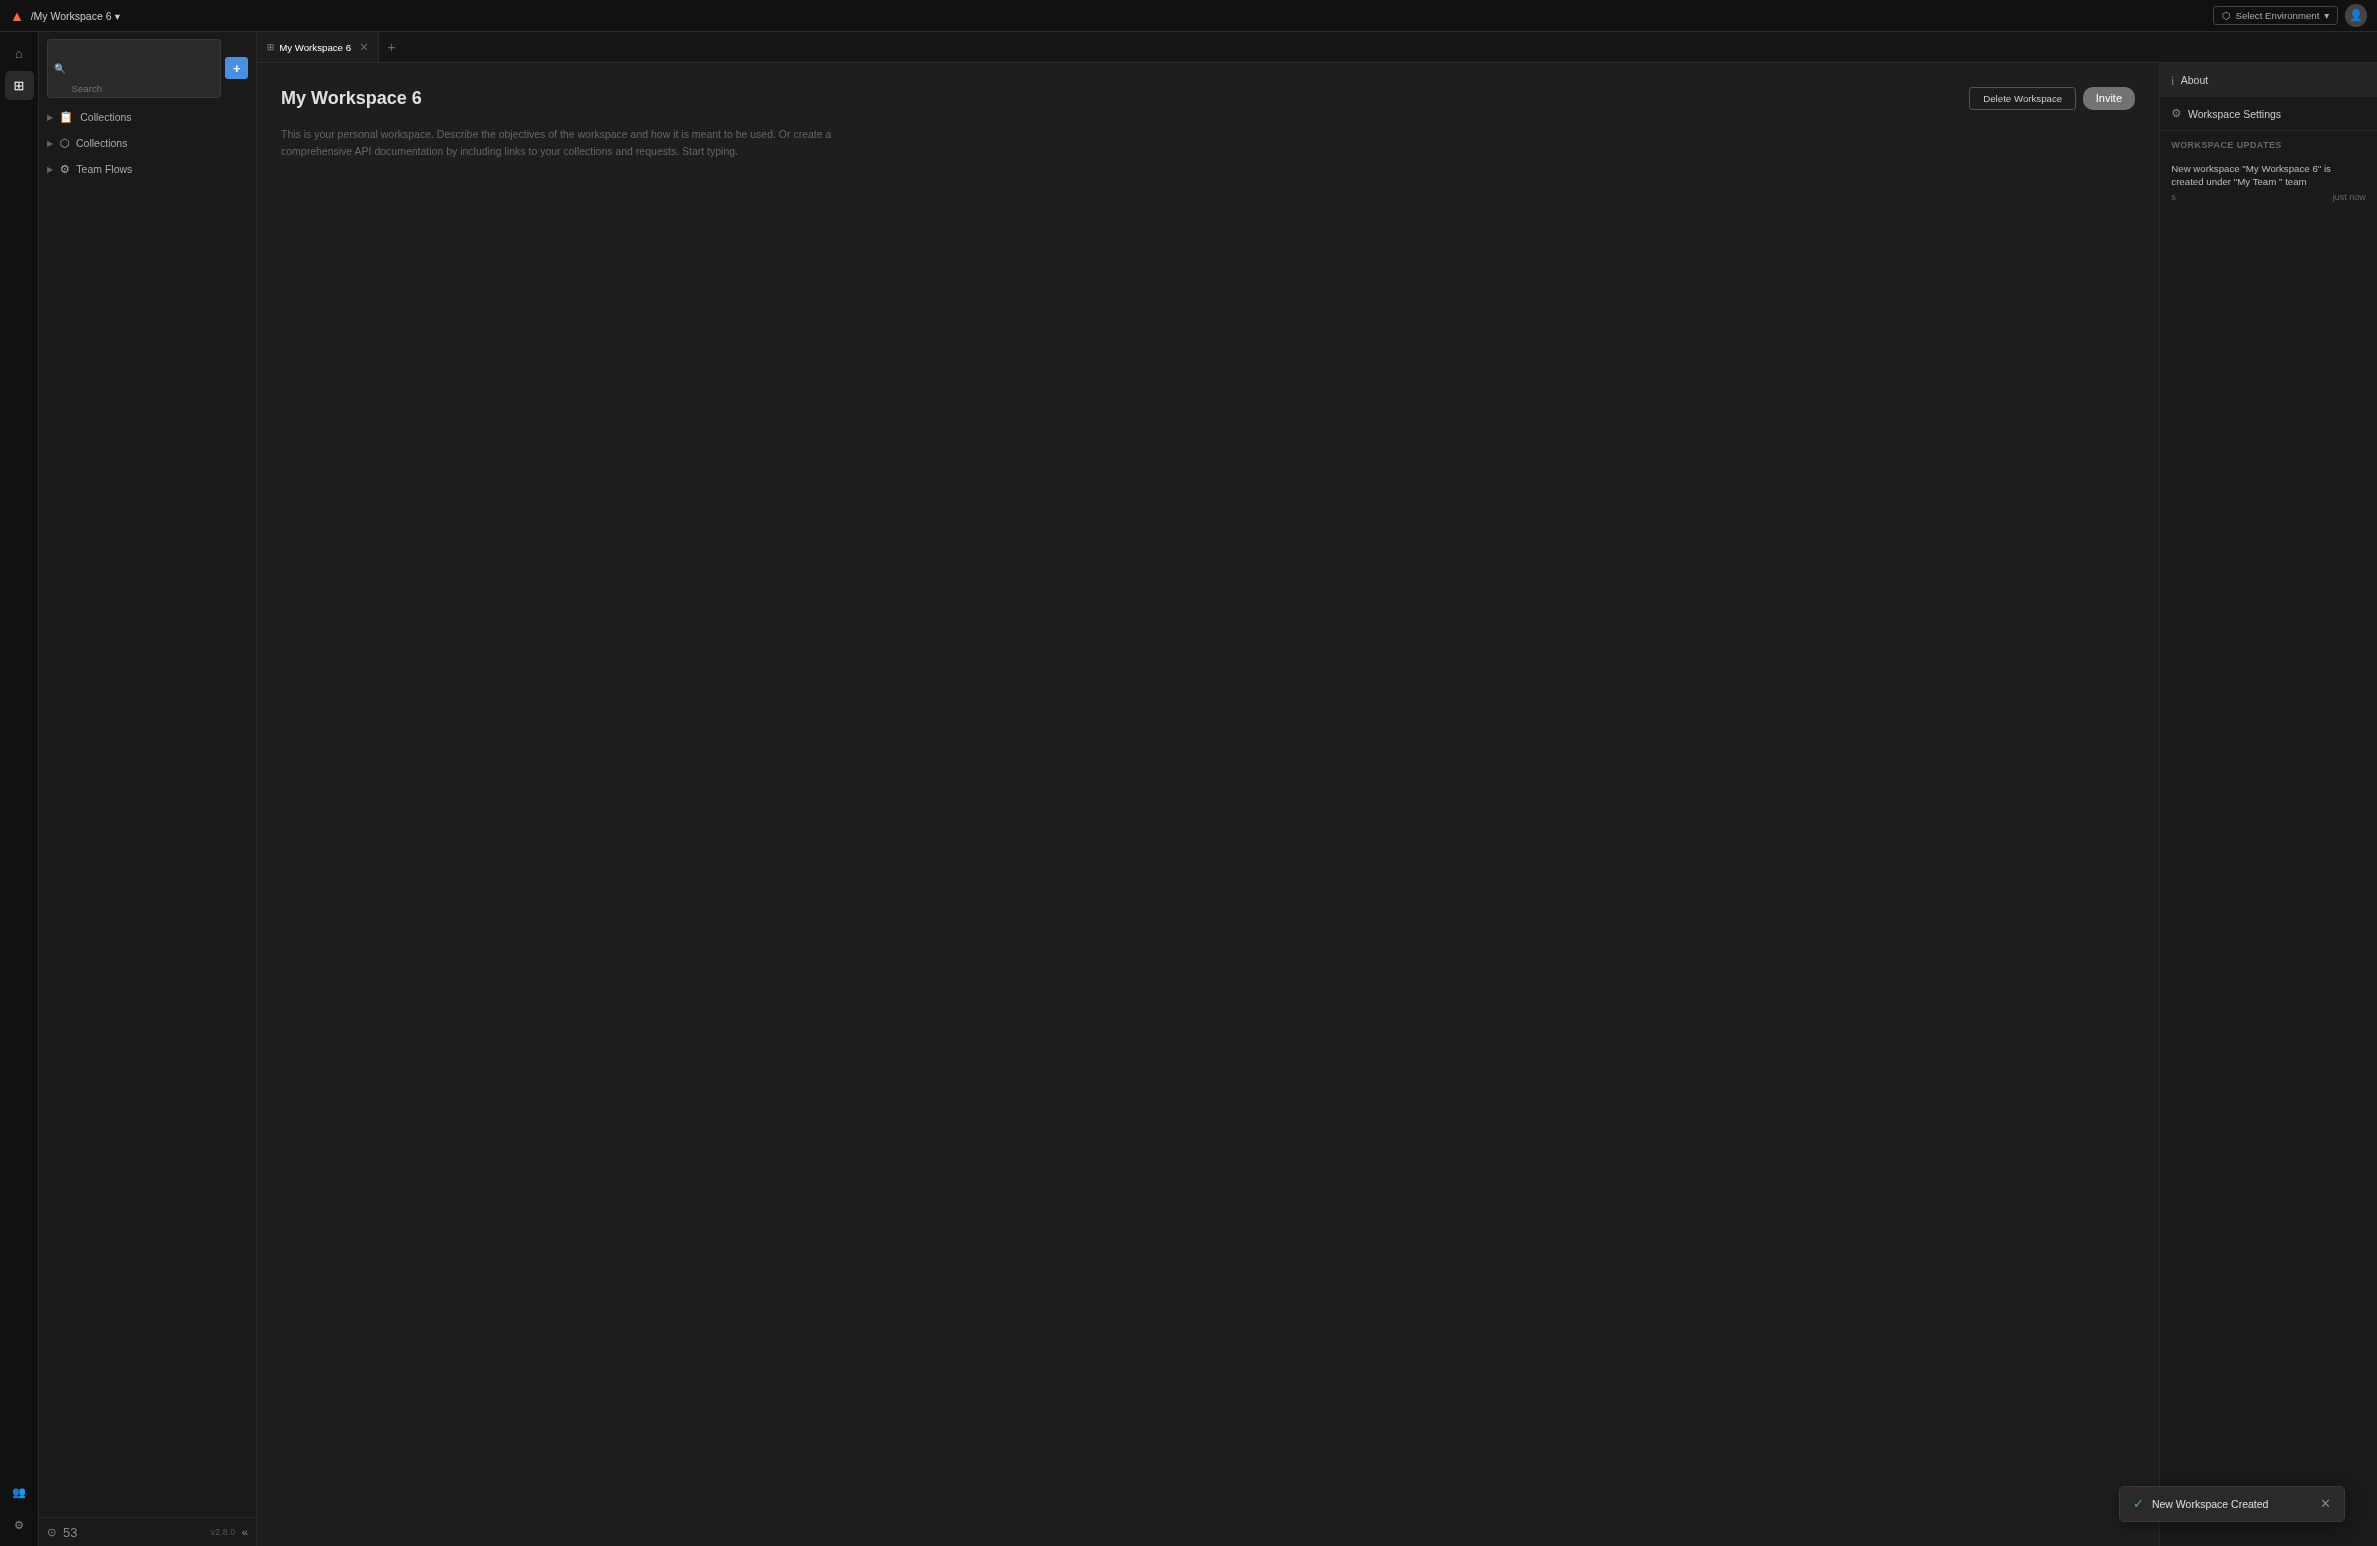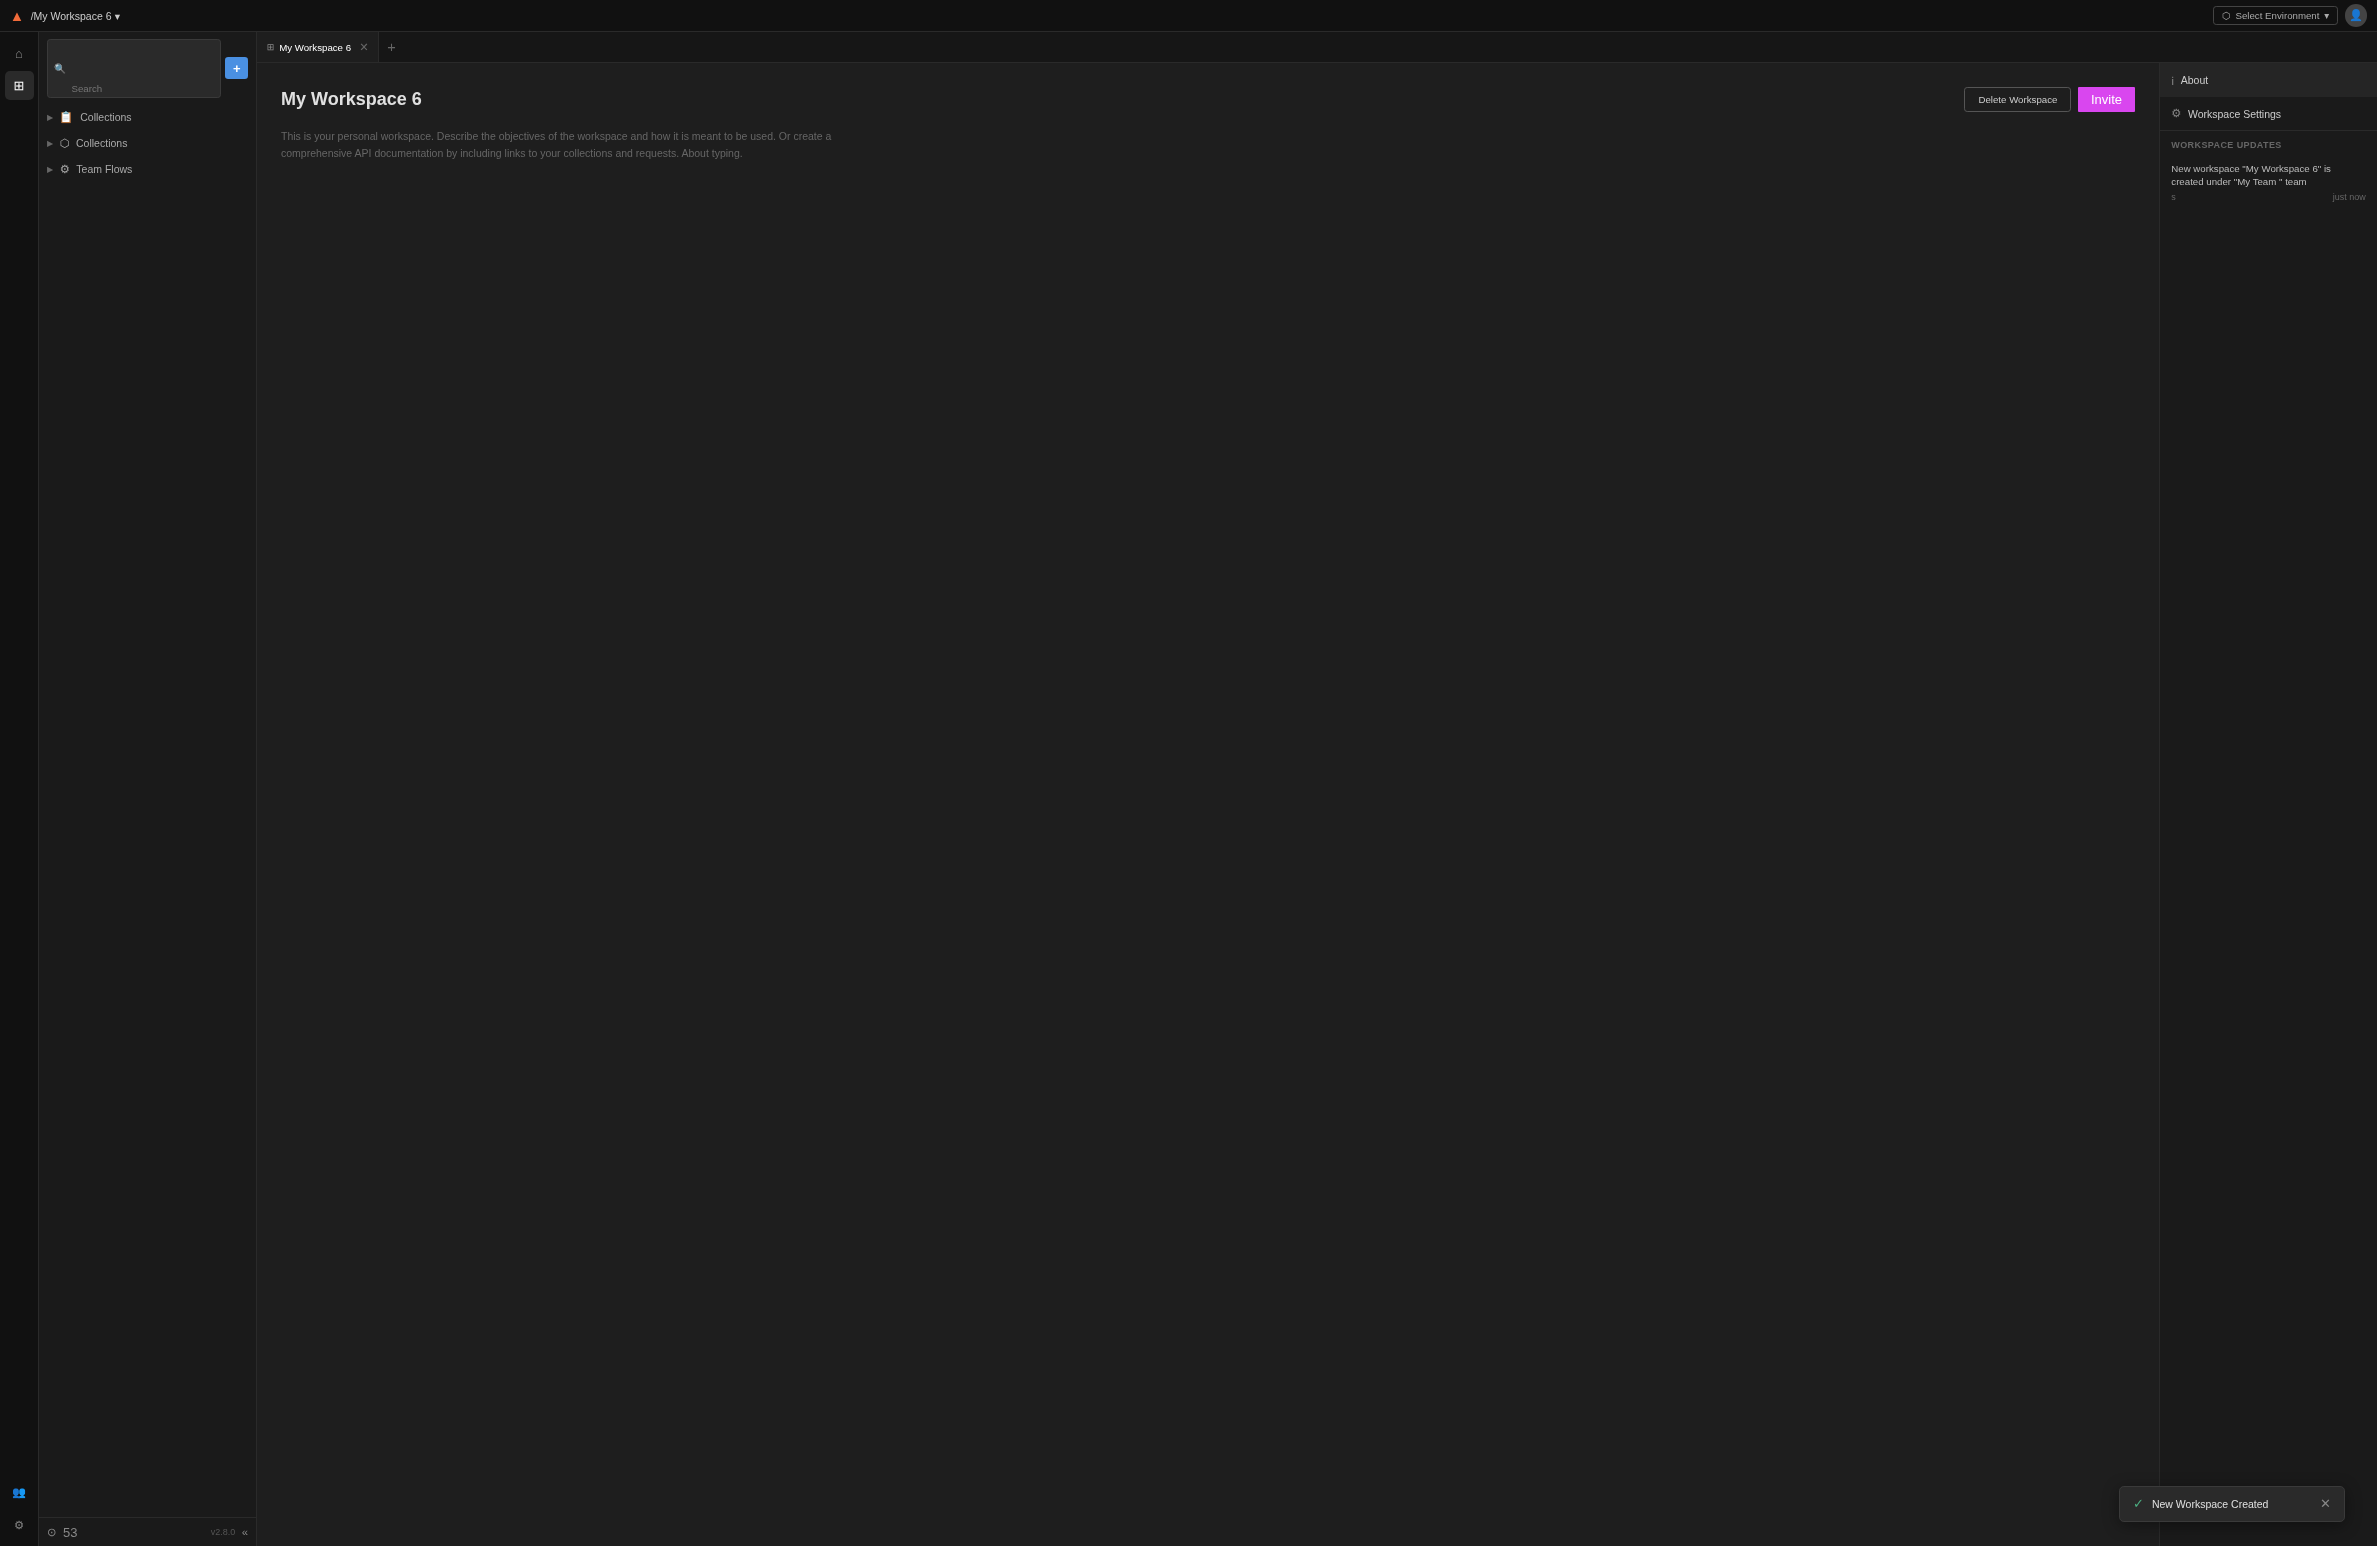--- a/index.html
+++ b/index.html
@@ -251,26 +251,26 @@
     .btn-outline {
       background: transparent;
       border: 0.8px solid #555;
       border-radius: 3.2px;
       color: #ccc;
       padding: 4.9px 13px;
       font-size: 9.7px;
       cursor: pointer;
     }
     .btn-primary {
-      background: #d946ef;
+      background: #737373;
       border: none;
-      border-radius: 1px;
+      border-radius: 10px;
       color: #fff;
       padding: 4.9px 13px;
-      font-size: 13px;
+      font-size: 11px;
       cursor: pointer;
     }
     .workspace-description {
       color: #666;
       font-size: 10.5px;
       line-height: 1.6;
       max-width: 566px;
     }
 
     
@@ -475,21 +475,21 @@
     <div class="workspace-content">
 
       <div class="workspace-main">
         <div class="workspace-title-row">
           <h1 class="workspace-title">My Workspace 6</h1>
           <div class="workspace-actions">
             <button class="btn-outline">Delete Workspace</button>
             <button class="btn-primary">Invite</button>
           </div>
         </div>
-        <p class="workspace-description">This is your personal workspace. Describe the objectives of the workspace and how it is meant to be used. Or create a comprehensive API documentation by including links to your collections and requests. About typing.</p>
+        <p class="workspace-description">This is your personal workspace. Describe the objectives of the workspace and how it is meant to be used. Or create a comprehensive API documentation by including links to your collections and requests. Start typing.</p>
       </div>
 
       <div class="right-panel">
         <div class="right-panel-section">
           <div class="right-panel-item active">
             <span class="item-icon">ℹ</span>
             <span>About</span>
           </div>
           <div class="right-panel-item">
             <span class="item-icon">⚙</span>

